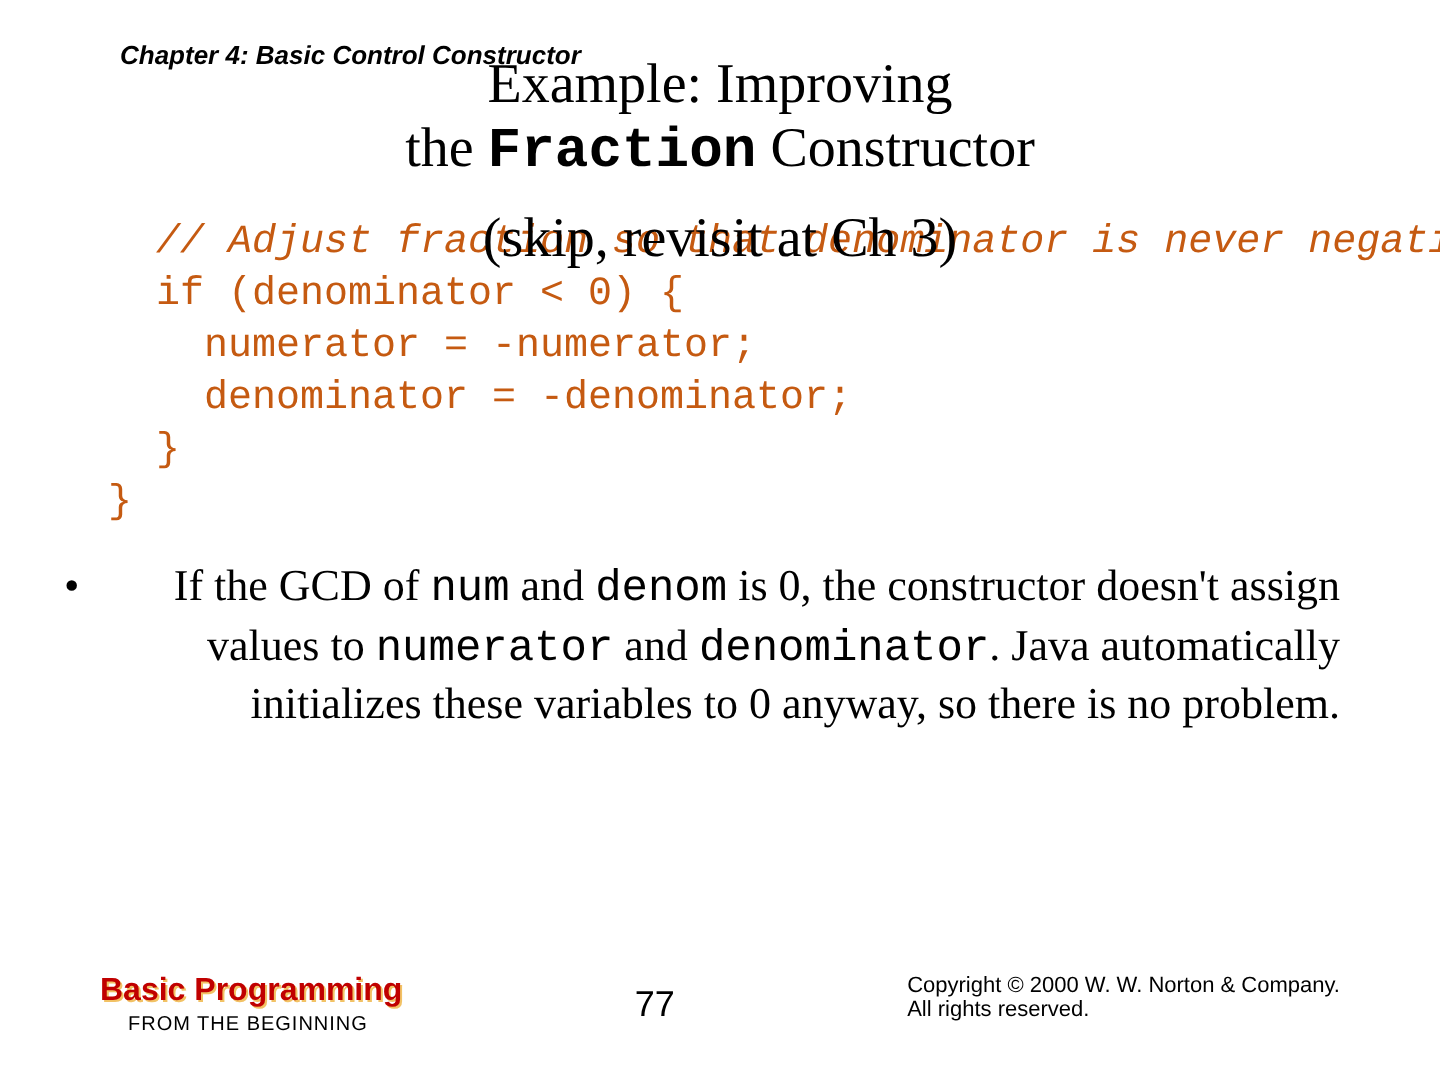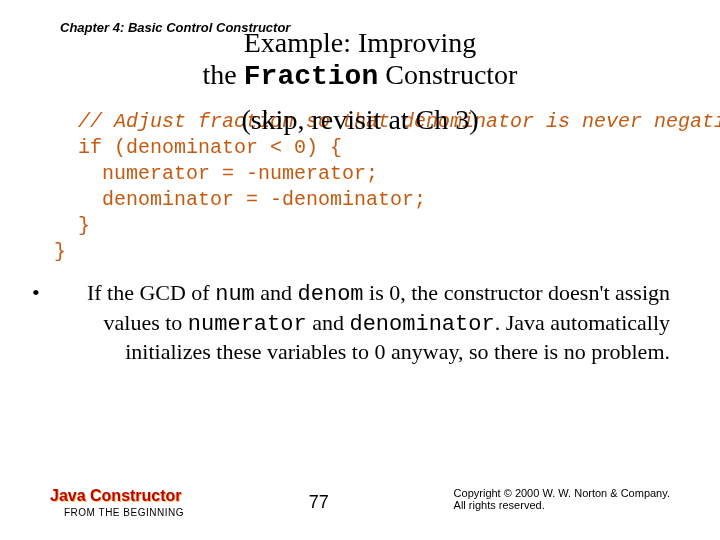--- a/index.html
+++ b/index.html
@@ -135,21 +135,21 @@
 
   <div class="bullet">
     <div class="bullet-marker">•</div>
     <div class="bullet-text">
       <span>If the GCD of </span><span class="mono">num</span><span> and </span><span class="mono">denom</span><span> is 0, the constructor doesn't assign values to </span><span class="mono">numerator</span><span> and </span><span class="mono">denominator</span><span>. Java automatically initializes these variables to 0 anyway, so there is no problem.</span>
     </div>
   </div>
 
   <div class="footer">
     <div class="footer-left">
-      <div class="book-title">Java Constructor</div>
+      <div class="book-title">Basic Programming</div>
       <div class="book-sub">FROM THE BEGINNING</div>
     </div>
     <div class="page-num">77</div>
     <div class="copyright">
       <div>Copyright © 2000 W. W. Norton &amp; Company.</div>
       <div>All rights reserved.</div>
     </div>
   </div>
 
 </div>

